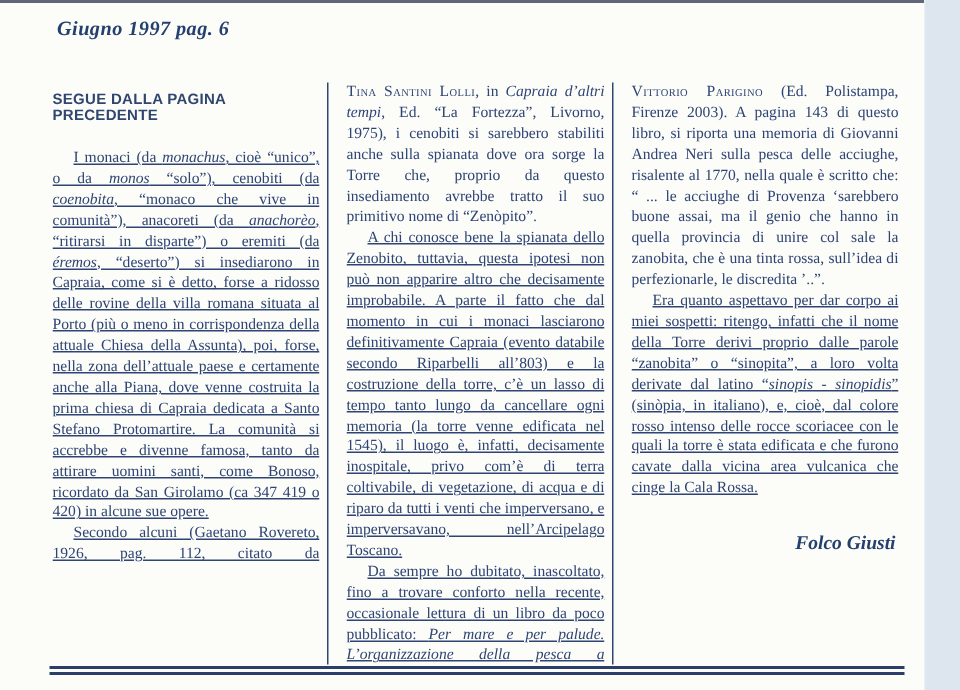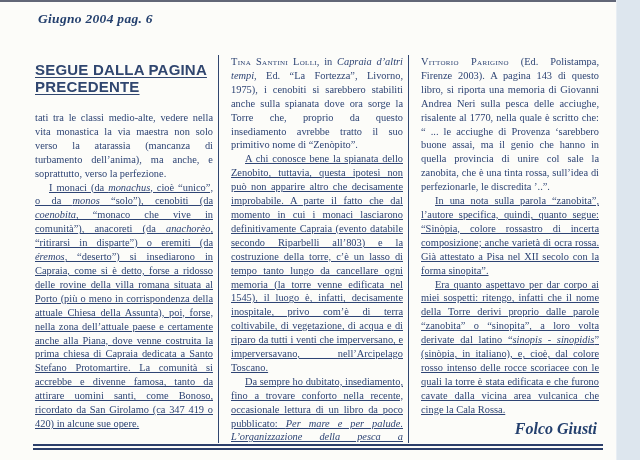--- a/index.html
+++ b/index.html
@@ -25,71 +25,70 @@
     position:absolute;top:55px;left:35px;width:565px;height:388px;
     display:flex;align-items:stretch;
   }
   .col{overflow:hidden;}
   .col-1{width:178px;}
   .col-2{width:172px;}
   .col-3{width:178px;position:relative;}
   .divider{width:1px;background:#35497077;margin-left:5px;margin-right:12px;background:#31466f;}
   .continuation{
     font-family:"Liberation Sans", sans-serif;
-    font-size:15px;font-weight:600;letter-spacing:.2px;
-    color:#30466f;text-decoration:underline;text-underline-offset:2px;
+    font-size:10px;font-weight:600;letter-spacing:.2px;
+    color:#30466f;text-underline-offset:2px;
     margin:6px 0 16px 0;
   }
   .para{
     margin:0;text-align:justify;
     font-size:10.4px;line-height:13.9px;
     color:#2e4474;
   }
   .para.indent{text-indent:14px;text-decoration:underline;}
   .para.jlast{text-align-last:justify;}
   .italic{font-style:italic;}
   .smallcaps{font-variant:small-caps;letter-spacing:.3px;margin-top:40px;}
   .signature{
-    margin-top:3px;text-align:right;
-    font-weight:bold;font-style:italic;font-size:16px;color:#24406e;
+    margin-top:21px;text-align:right;
+    font-weight:bold;font-style:italic;font-size:13px;color:#24406e;
     padding-right:2px;
   }
   .bottom-rule{
     position:absolute;top:444px;left:33px;width:570px;height:2px;
     border-top:2px solid #2c3f6b;border-bottom:2px solid #2c3f6b;
   }
 </style>
 </head>
 <body>
 
 <div class="top-rule"></div>
 <div class="scan-edge"></div>
 
-<div class="page-header">Giugno 2004 pag. 6</div>
+<div class="page-header">Giugno 1997 pag. 6</div>
 
 <div class="content">
   <div class="col col-1">
     <div class="continuation">SEGUE DALLA PAGINA PRECEDENTE</div>
     <div>
-        <p class="para"><span class="normal">tati tra le classi medio-alte, vedere nella vita monastica la via maestra non solo verso la atarassia (mancanza di turbamento dell’anima), ma anche, e soprattutto, verso la perfezione.</span></p>
         <p class="para indent"><span class="normal">I monaci (da </span><span class="italic">monachus</span><span class="normal">, cioè “unico”, o da </span><span class="italic">monos</span><span class="normal"> “solo”), cenobiti (da </span><span class="italic">coenobita</span><span class="normal">, “monaco che vive in comunità”), anacoreti (da </span><span class="italic">anachorèo</span><span class="normal">, “ritirarsi in disparte”) o eremiti (da </span><span class="italic">éremos</span><span class="normal">, “deserto”) si insediarono in Capraia, come si è detto, forse a ridosso delle rovine della villa romana situata al Porto (più o meno in corrispondenza della attuale Chiesa della Assunta), poi, forse, nella zona dell’attuale paese e certamente anche alla Piana, dove venne costruita la prima chiesa di Capraia dedicata a Santo Stefano Protomartire.  La comunità si accrebbe e divenne famosa, tanto da attirare uomini santi, come Bonoso, ricordato da San Girolamo (ca 347  419 o 420) in alcune sue opere.</span></p>
+        <p class="para indent jlast"><span class="normal">Secondo alcuni (Gaetano Rovereto, 1926, pag. 112, citato da</span></p>
       </div>
   </div>
   <div class="divider"></div>
   <div class="col col-2">
     <div>
         <p class="para"><span class="smallcaps">Tina Santini Lolli</span><span class="normal">, in </span><span class="italic">Capraia d’altri tempi</span><span class="normal">, Ed. “La Fortezza”, Livorno, 1975), i cenobiti si sarebbero stabiliti anche sulla spianata dove ora sorge la Torre che, proprio da questo insediamento avrebbe tratto il suo primitivo nome di “Zenòpito”.</span></p>
         <p class="para indent"><span class="normal">A chi conosce bene la spianata dello Zenobito, tuttavia, questa ipotesi non può non apparire altro che decisamente improbabile.  A parte il fatto che dal momento in cui i monaci lasciarono definitivamente Capraia (evento databile secondo Riparbelli all’803) e la costruzione della torre, c’è un lasso di tempo tanto lungo da cancellare ogni memoria (la torre venne edificata nel 1545), il luogo è, infatti, decisamente inospitale, privo com’è di terra coltivabile, di vegetazione, di acqua e di riparo da tutti i venti che imperversano, e imperversavano, nell’Arcipelago Toscano.</span></p>
-        <p class="para indent jlast"><span class="normal">Da sempre ho dubitato, insediamento, fino a trovare conforto nella recente, occasionale lettura di un libro da poco pubblicato: </span><span class="italic">Per mare e per palude. L’organizzazione della pesca a Castiglione della Pescaia nella seconda metà del Settecento</span></p>
+        <p class="para indent jlast"><span class="normal">Da sempre ho dubitato, inascoltato, fino a trovare conforto nella recente, occasionale lettura di un libro da poco pubblicato: </span><span class="italic">Per mare e per palude. L’organizzazione della pesca a Castiglione della Pescaia nella seconda metà del Settecento</span></p>
       </div>
   </div>
   <div class="divider"></div>
   <div class="col col-3">
     <div>
         <p class="para"><span class="smallcaps">Vittorio Parigino</span><span class="normal"> (Ed. Polistampa, Firenze 2003).  A pagina 143 di questo libro, si riporta una memoria di Giovanni Andrea Neri sulla pesca delle acciughe, risalente al 1770, nella quale è scritto che: “ ... le acciughe di Provenza ‘sarebbero buone assai, ma il genio che hanno in quella provincia di unire col sale la zanobita, che è una tinta rossa, sull’idea di perfezionarle, le discredita ’..”.</span></p>
-        <p class="para indent"><span class="normal">In una nota sulla parola “zanobita”, l’autore specifica, quindi, quanto segue: “Sinòpia, colore rossastro di incerta composizione; anche varietà di ocra rossa.  Già attestato a Pisa nel XII secolo con la forma sinopita”.</span></p>
         <p class="para indent"><span class="normal">Era quanto aspettavo per dar corpo ai miei sospetti: ritengo, infatti che il nome della Torre derivi proprio dalle parole “zanobita” o “sinopita”, a loro volta derivate dal latino “</span><span class="italic">sinopis - sinopidis</span><span class="normal">” (sinòpia, in italiano), e, cioè, dal colore rosso intenso delle rocce scoriacee con le quali la torre è stata edificata e che furono cavate dalla vicina area vulcanica che cinge la Cala Rossa.</span></p>
       </div>
     <div class="signature">Folco Giusti</div>
   </div>
 </div>
 
 <div class="bottom-rule"></div>
 
 </body></html>

